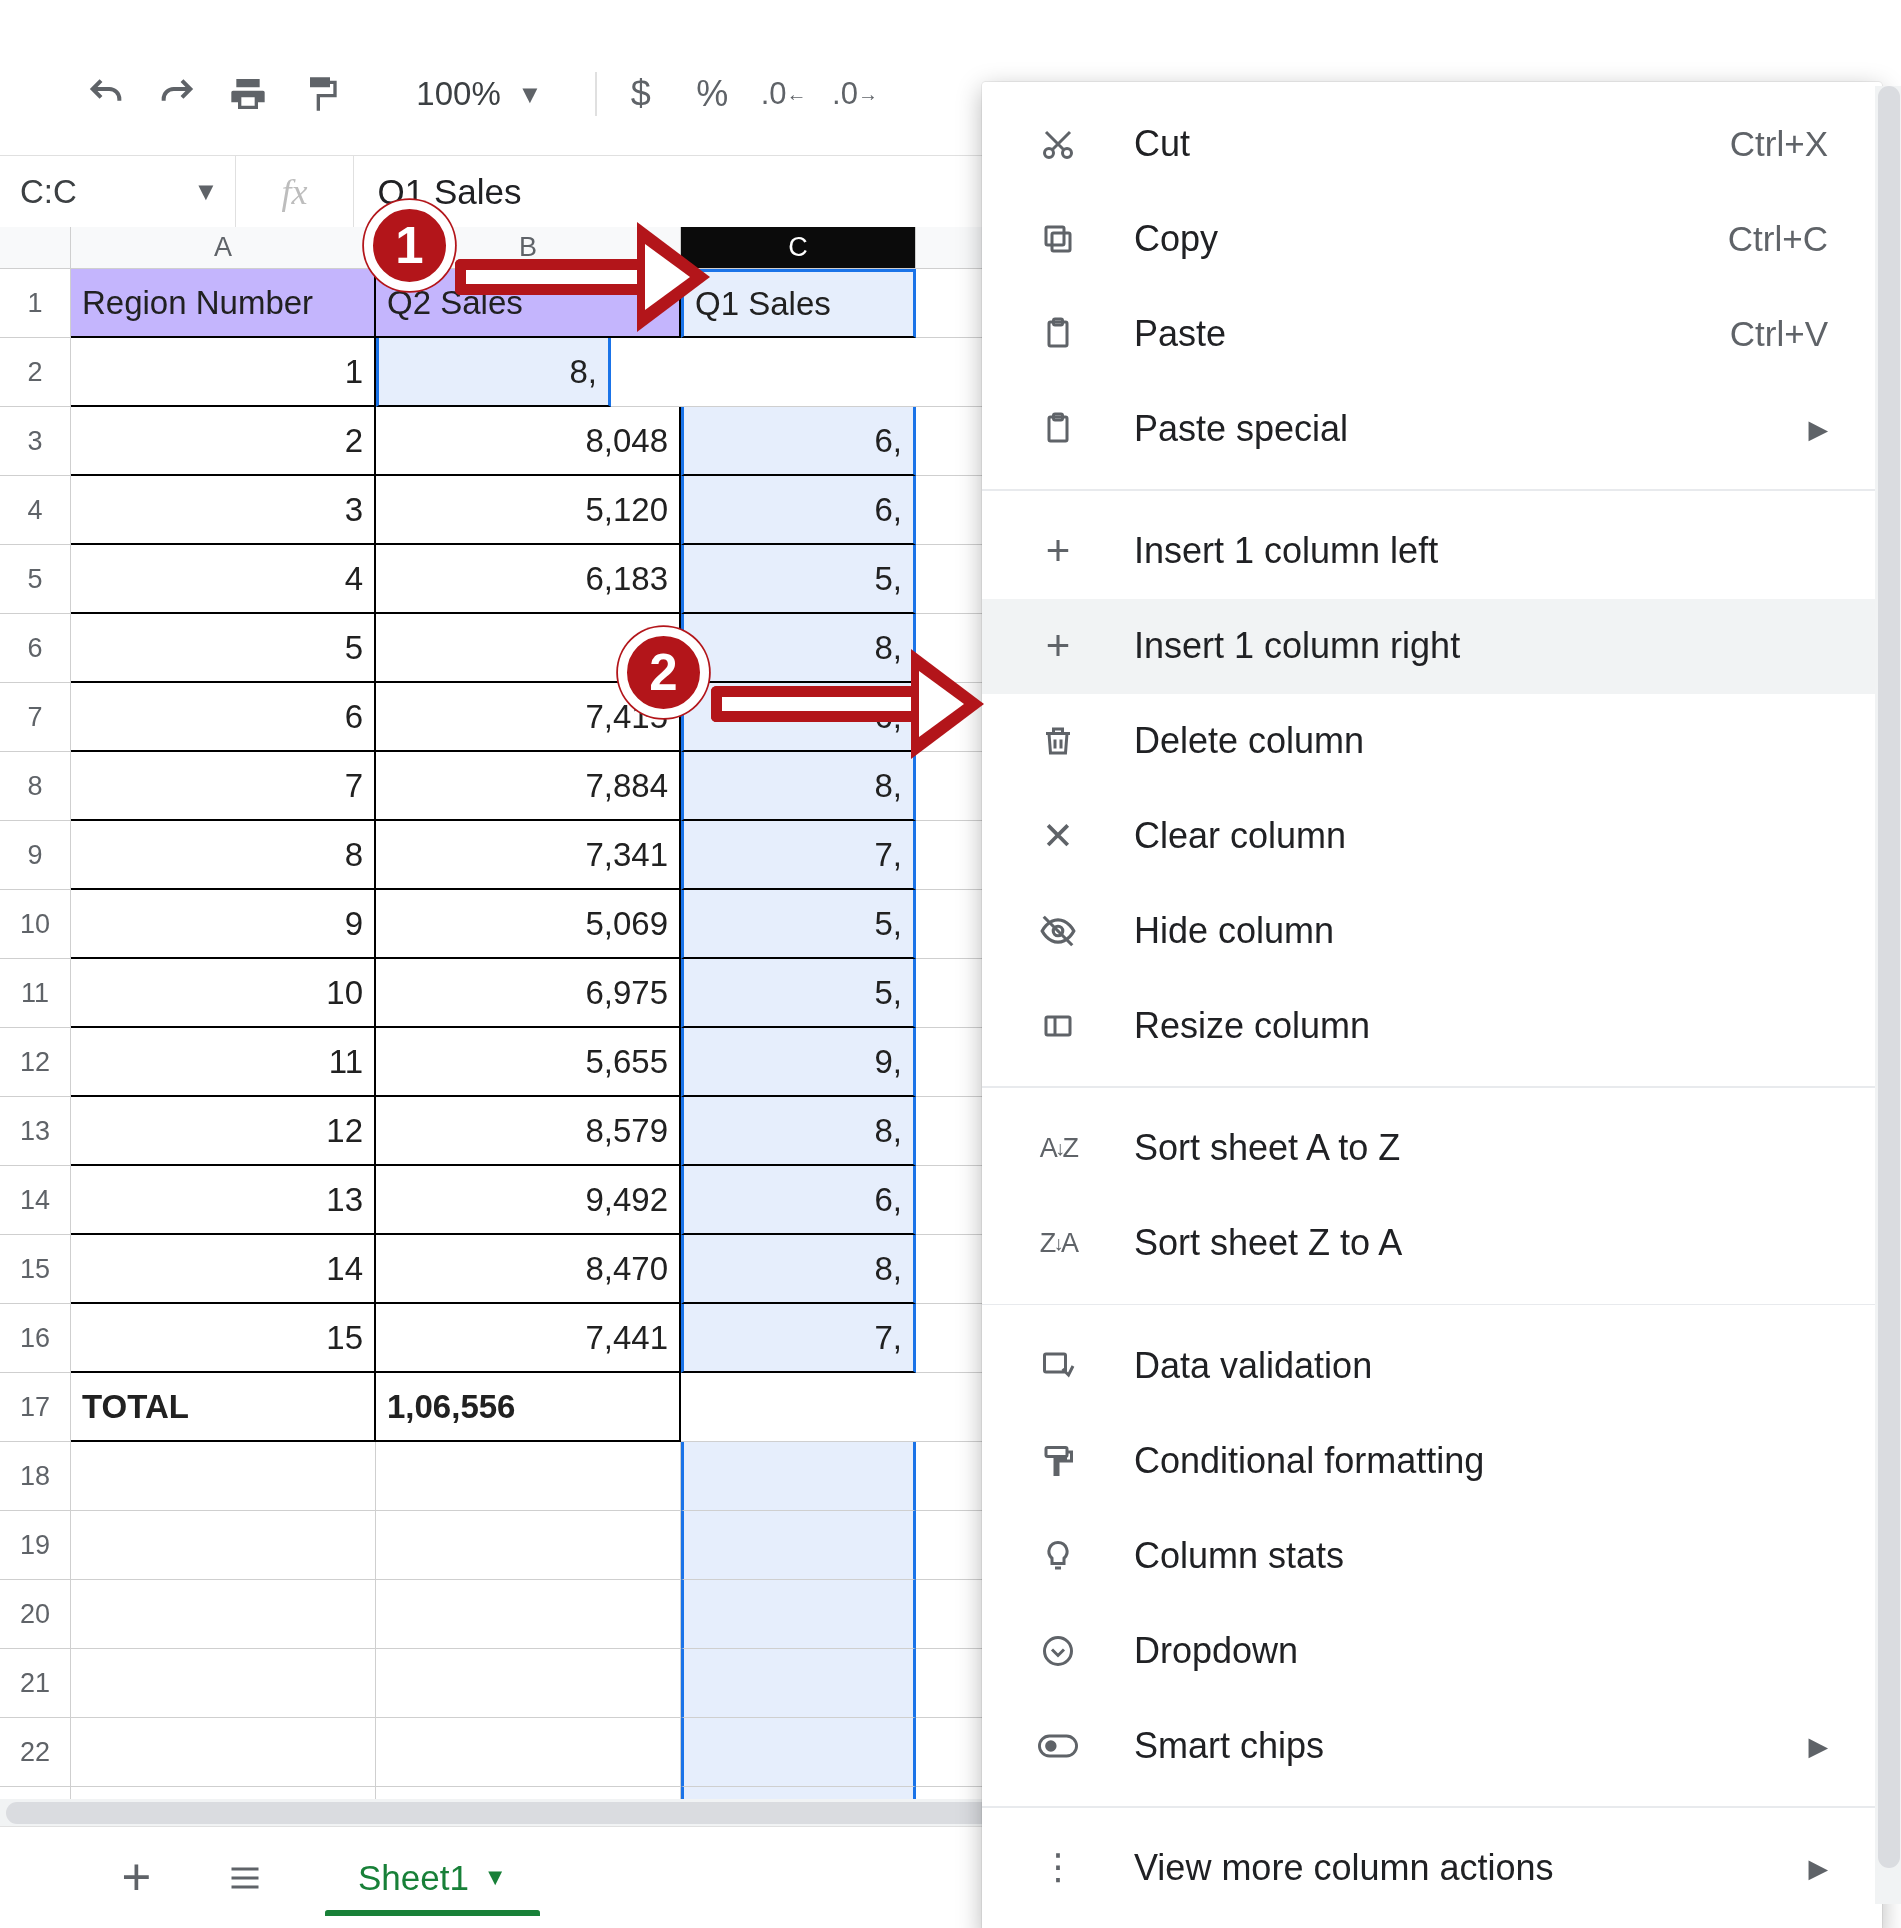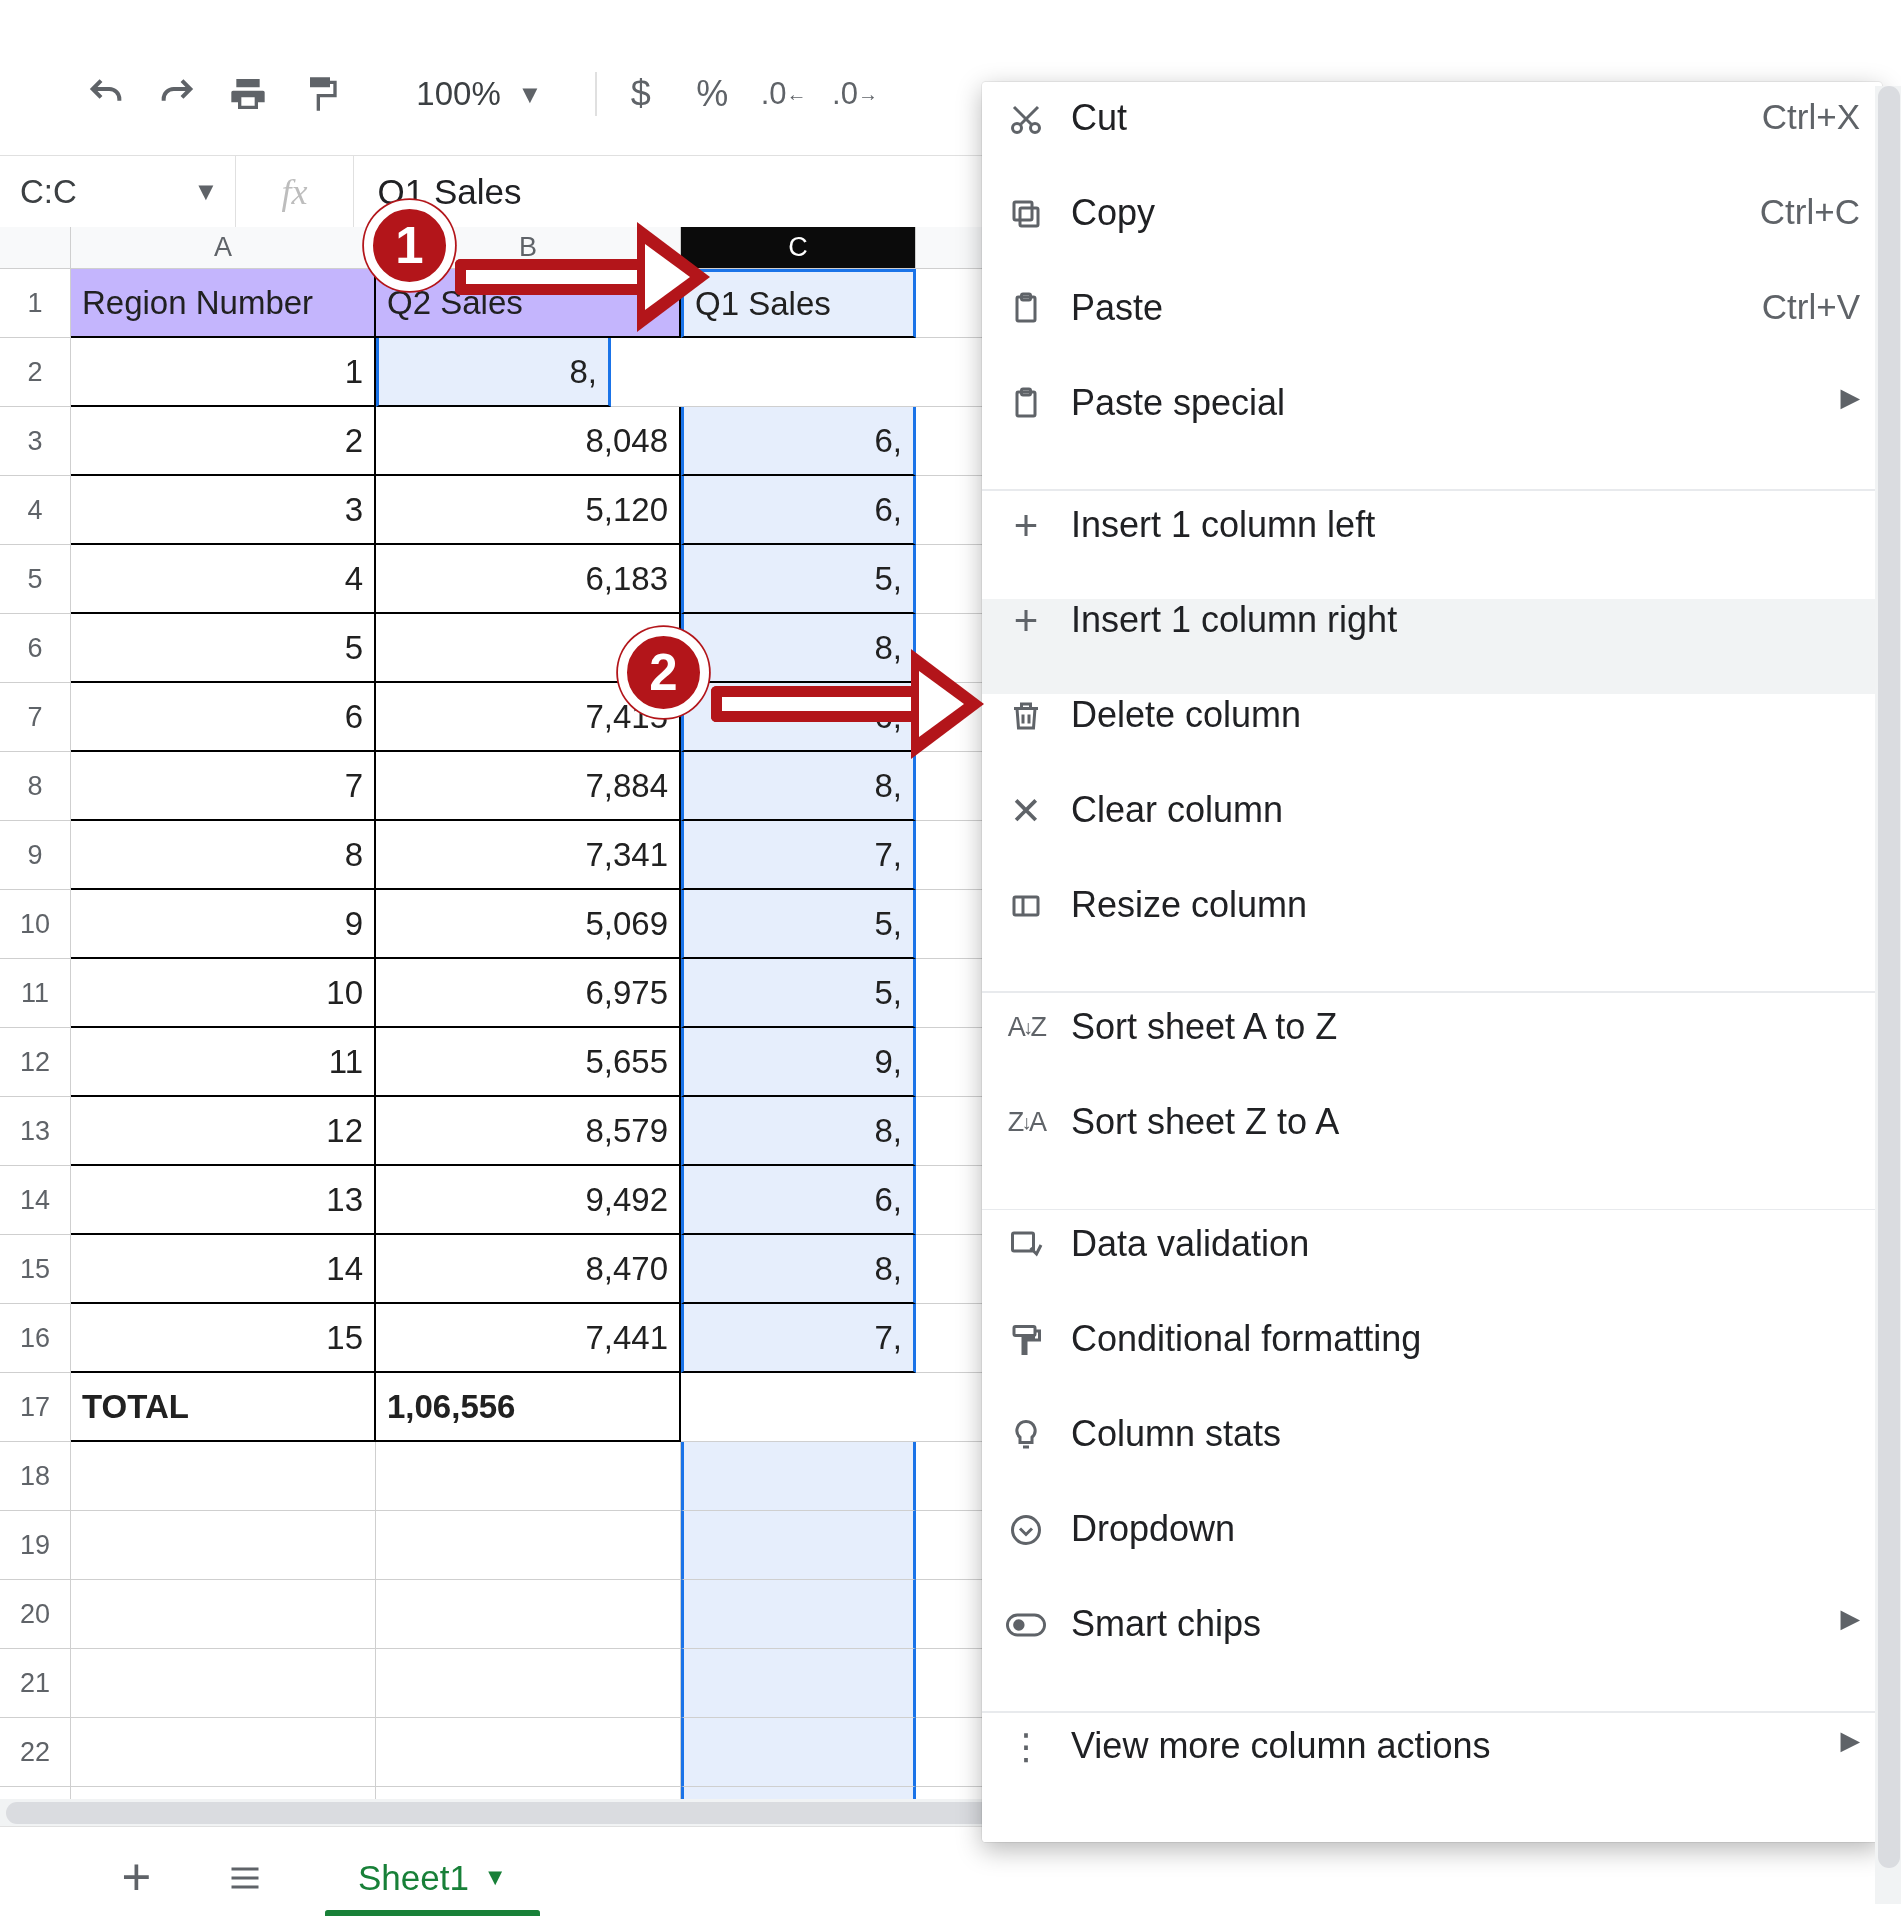--- a/index.html
+++ b/index.html
@@ -33,21 +33,21 @@
   .selC-hdr { background:#0b0b0b; color:#fff; }
   .selC-cell { background:#e6eefc; }
   .selC-top { border-top:3.6px solid #1a73e8; }
   
   .sheetbar { position:absolute; bottom:0; left:0; height:102px; width:1902px; display:flex; align-items:center; padding-left:109px; gap:53px; border-top:1.8px solid #e0e0e0; background:#fff; }
   .sheet-tab { height:69px; padding:0 33px; display:flex; align-items:center; gap:14.5px; color:#188038; font-size:35px; font-weight:500; background:#fff; position:relative; }
   .sheet-tab::after { content:""; position:absolute; left:0; right:0; bottom:-3.6px; height:5.5px; background:#188038; border-radius:2.7px 2.7px 0 0; }
   .sheet-caret { color:#188038; font-size:23.6px; }
   
   .ctx { position:absolute; top:82px; left:982px; width:900px; background:#fff; border-radius:3.6px; box-shadow:0 7.3px 25.5px rgba(0,0,0,.28),0 0 0 0.9px rgba(0,0,0,.06); padding:14.5px 0 22px 0; }
-  .ctx-item { display:flex; align-items:flex-start; height:95px; padding:0 22px; gap:23px; font-size:36px; color:#202124; }
+  .ctx-item { display:flex; align-items:center; height:95px; padding:0 54px; gap:54px; font-size:36px; color:#202124; }
   .ctx-item.hover { background:#f1f3f4; }
   .ctx-ico { width:44px; height:44px; display:flex; align-items:center; justify-content:center; color:#5f6368; }
   .ctx-label { flex:1; }
   .ctx-short { color:#5f6368; font-size:35px; }
   .ctx-sep { height:1.8px; background:#e8eaed; margin:12.7px 0; }
   .ctx-arrow { color:#5f6368; font-size:25.5px; }
   
   .vscroll { position:absolute; top:86px; right:0; width:27px; height:1818px; background:#f1f3f4; }
   .vthumb { position:absolute; top:0; left:2.7px; width:22px; height:1782px; background:#dadce0; border-radius:11px; }
   
@@ -470,20 +470,30 @@
           </svg>
         </span>
     <span class="ctx-label">Delete column</span>
   </div>
   <div class="ctx-item">
     <span class="ctx-ico" style="font-size:38px;">✕</span>
     <span class="ctx-label">Clear column</span>
   </div>
   <div class="ctx-item">
     <span class="ctx-ico">
+          <svg width="38" height="38" viewBox="0 0 24 24" fill="none" stroke="#5f6368" stroke-width="2">
+            <path d="M2 12s3.5-7 10-7 10 7 10 7-3.5 7-10 7S2 12 2 12z"></path>
+            <circle cx="12" cy="12" r="3"></circle>
+            <path d="M3 3l18 18"></path>
+          </svg>
+        </span>
+    <span class="ctx-label">Hide column</span>
+  </div>
+  <div class="ctx-item">
+    <span class="ctx-ico">
           <svg width="36" height="36" viewBox="0 0 24 24" fill="none" stroke="#5f6368" stroke-width="2">
             <rect x="4" y="6" width="16" height="12" rx="1"></rect>
             <path d="M10 6v12"></path>
           </svg>
         </span>
     <span class="ctx-label">Resize column</span>
   </div>
   <div class="ctx-sep"></div>
   <div class="ctx-item">
     <span class="ctx-ico" style="font-size:27px;letter-spacing:-2.7px;">A<span style="font-size:20px;">↓</span>Z</span>

